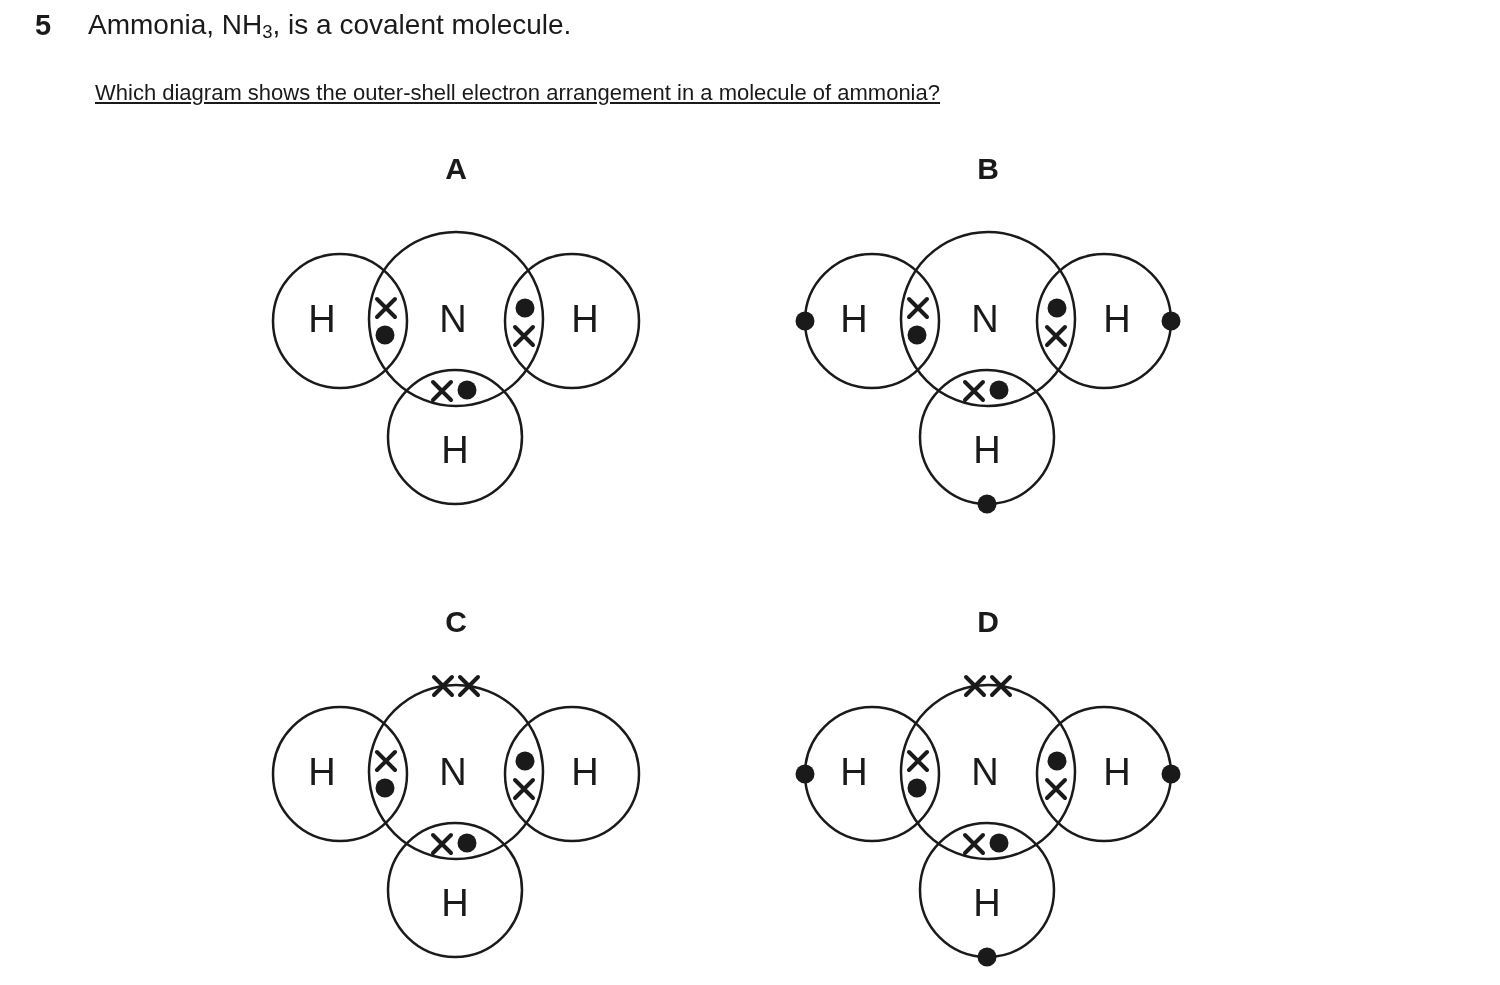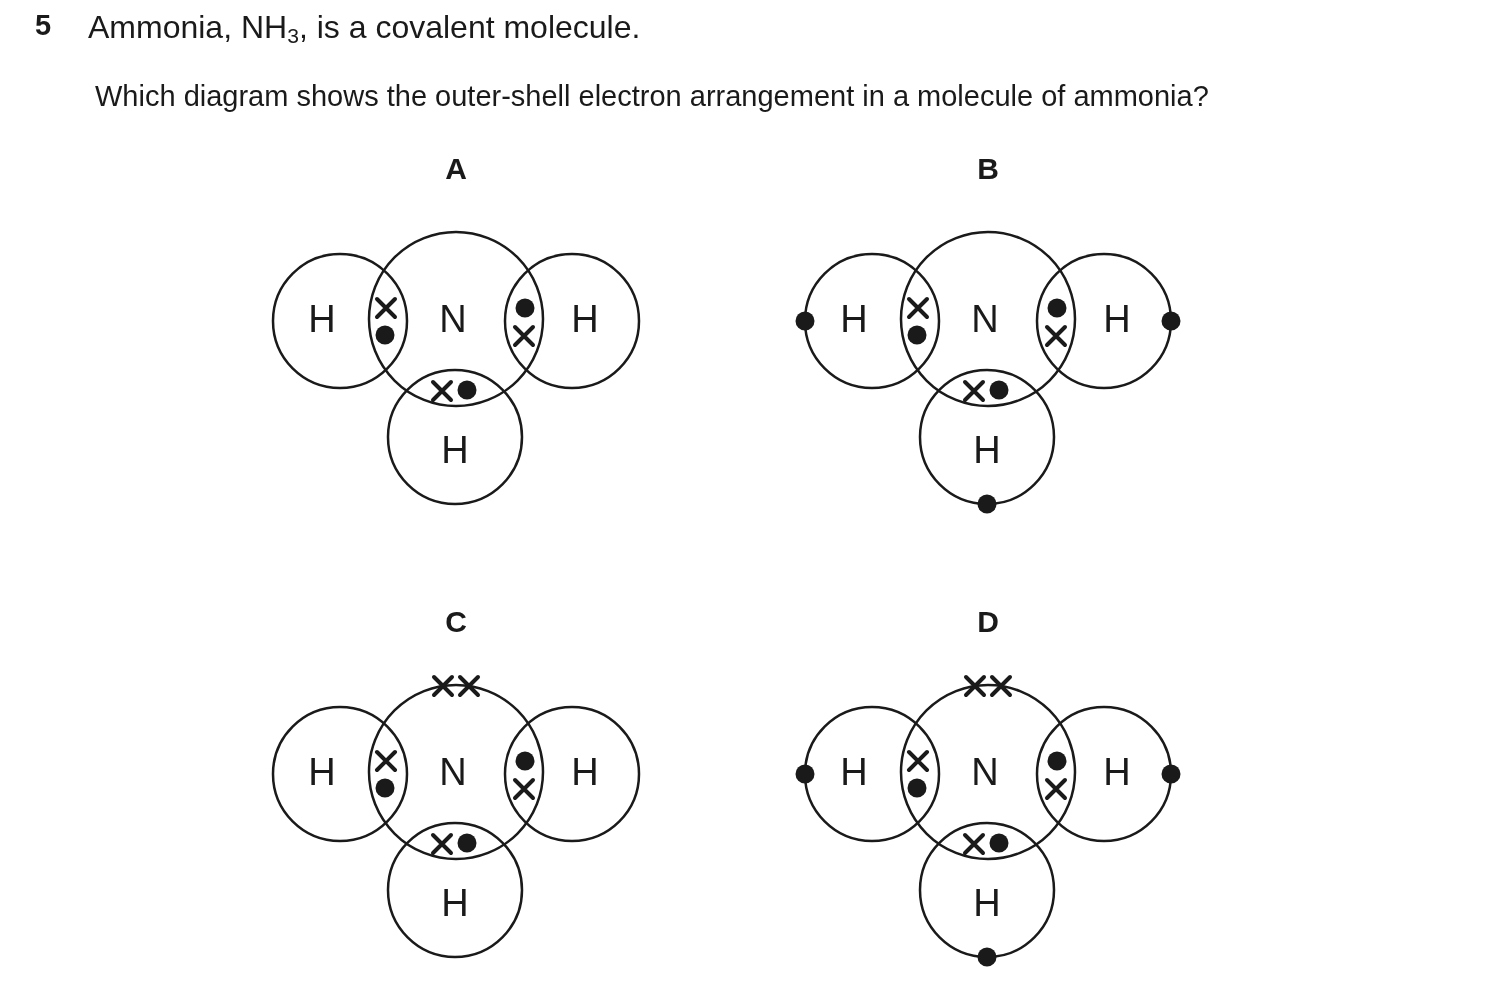--- a/index.html
+++ b/index.html
@@ -20,36 +20,37 @@
     left: 35px;
     top: 10px;
     font-size: 29px;
     font-weight: bold;
     line-height: 1.1;
   }
   .statement-line {
     position: absolute;
     left: 88px;
     top: 10px;
-    font-size: 32px;
+    font-size: 28px;
     line-height: 1.1;
     white-space: nowrap;
   }
   .statement-line sub {
     font-size: 0.66em;
     line-height: 0;
     vertical-align: -0.22em;
   }
   .prompt-line {
     position: absolute;
     left: 95px;
     top: 81px;
-    font-size: 29px;
+    font-size: 22px;
     line-height: 1.1;
     white-space: nowrap;
+    text-decoration: underline;
   }
   .diagram {
     position: absolute;
     width: 460px;
     height: 400px;
   }
   svg text {
     font-family: "Liberation Sans", sans-serif;
     fill: #1a1a1a;
   }

